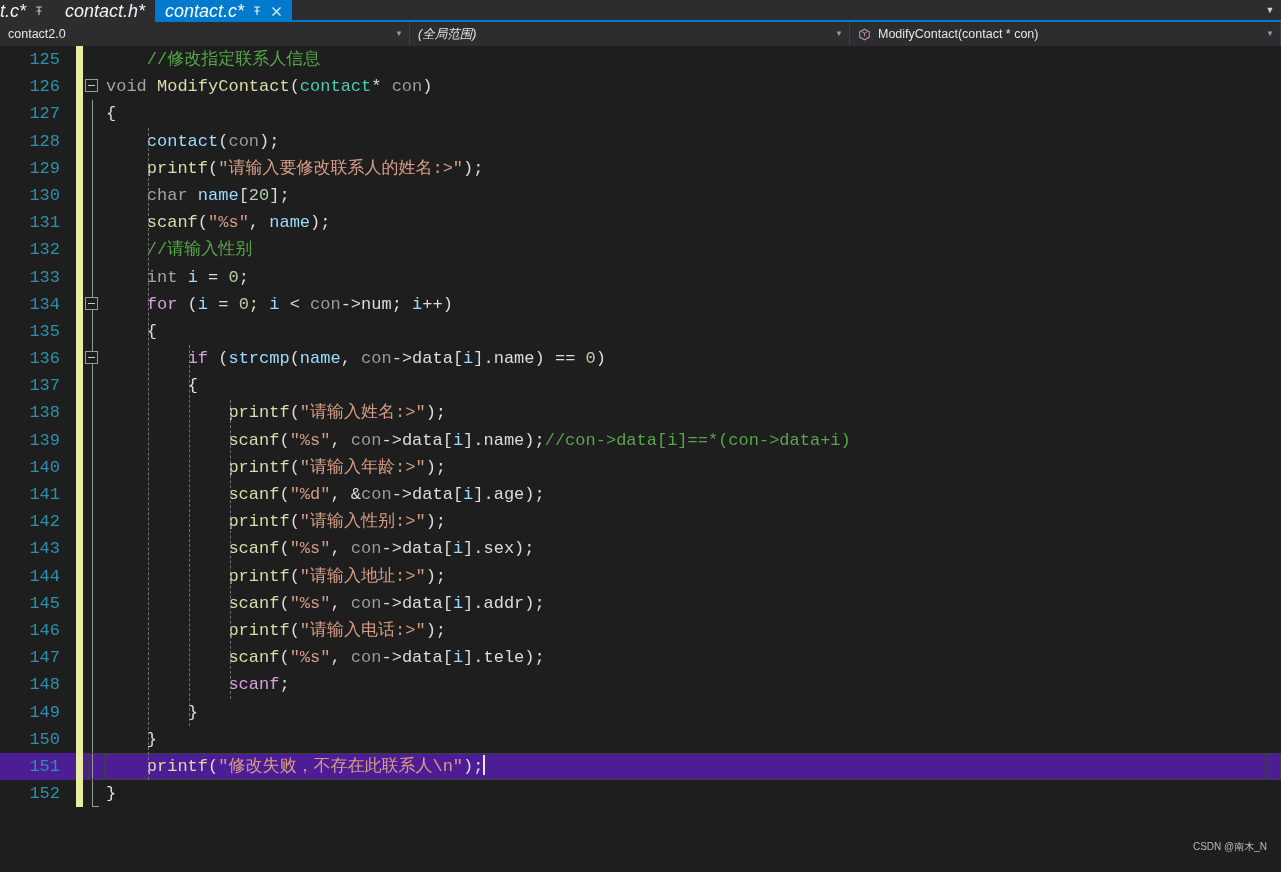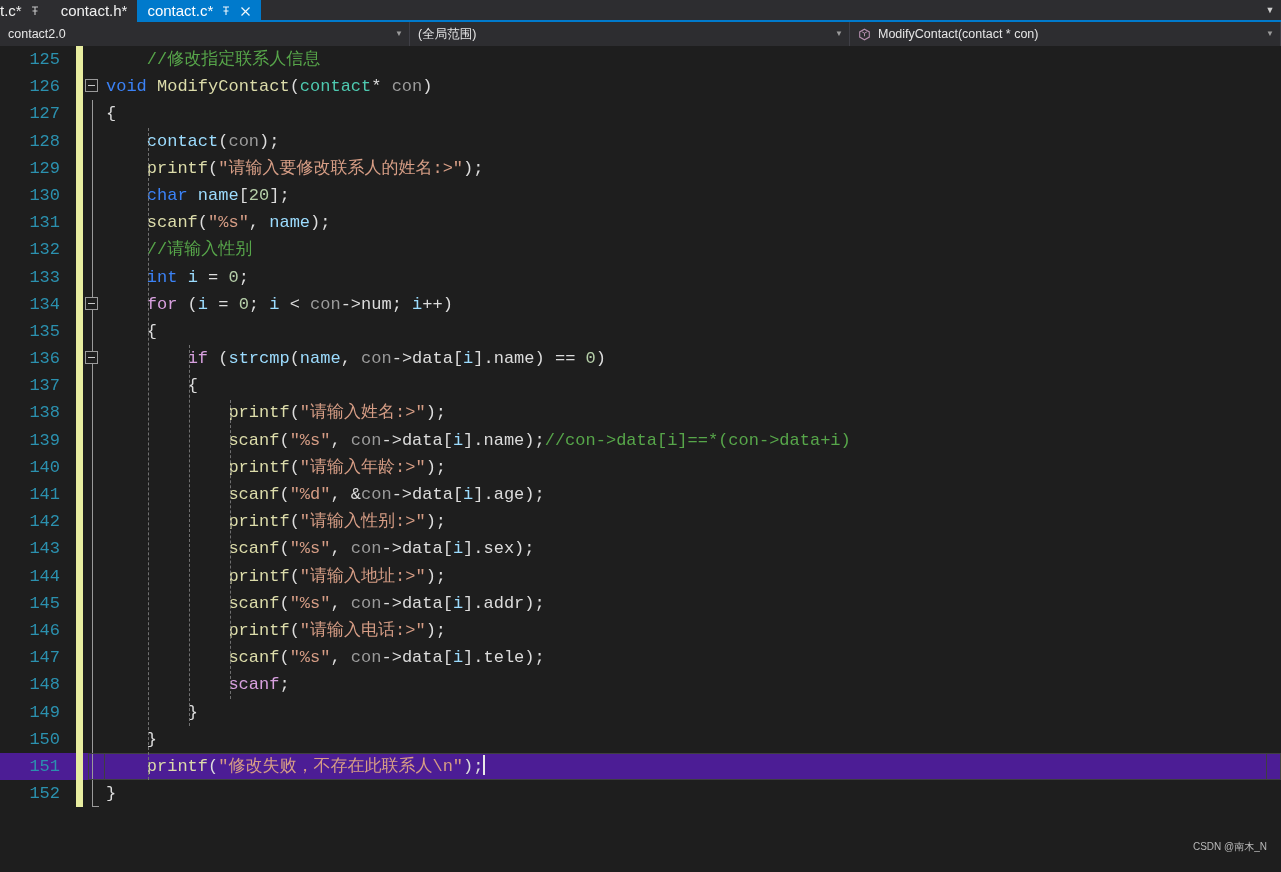--- a/index.html
+++ b/index.html
@@ -19,21 +19,21 @@
     box-sizing:border-box;
   }
   .tab{
     display:flex;align-items:center;gap:7px;
     padding:0 10px;font-size:13px;color:#f1f1f1;
     white-space:nowrap;cursor:default;height:22px;box-sizing:border-box;
   }
   .tab.partial{padding-left:0;}
   .tab.inactive{background:#2d2d30;color:#f1f1f1;}
   .tab.active{background:#007acc;color:#ffffff;}
-  .tab-label{font-size:15px;line-height:22px;}
+  .tab-label{font-size:18px;line-height:22px;font-style:italic;}
   .tab-ico{display:inline-flex;align-items:center;justify-content:center;width:12px;height:12px;opacity:.95;}
   .tab-ico svg{display:block;}
   .tabstrip-spacer{flex:1;}
   .tabstrip-chev{
     width:22px;display:flex;align-items:center;justify-content:center;
     color:#d0d0d0;font-size:9px;
   }
 
   
   .navbar{
@@ -44,21 +44,21 @@
     position:relative;display:flex;align-items:center;
     background:#2d2d30;border-right:1px solid #3f3f46;
     box-sizing:border-box;height:24px;padding:0 6px 0 8px;
     color:#e6e6e6;font-size:12.5px;white-space:nowrap;overflow:hidden;
   }
   .navsel .nav-text{flex:1;overflow:hidden;text-overflow:clip;}
   .navsel .nav-arrow{
     margin-left:8px;color:#9a9a9a;font-size:8px;line-height:1;
   }
   .navsel.scope-proj{width:410px;}
-  .navsel.scope-global{width:440px;}
+  .navsel.scope-global{width:440px;font-style:italic;}
   .navsel.scope-func{flex:1;}
   .navsel .func-ico{margin-right:7px;display:inline-flex;align-items:center;}
 
   
   .editor{
     position:relative;background:#1e1e1e;
     height:822px;overflow:hidden;
   }
   .code-rows{position:relative;}
   .row{
@@ -114,21 +114,21 @@
     position:absolute;top:0;bottom:0;width:0;
     border-left:1px dashed #707070;
   }
   
   .caret{
     display:inline-block;width:1.5px;height:20px;background:#e8e8e8;
     vertical-align:-4px;margin-left:0px;
   }
 
   
-  .k-blue{color:#3b82f6;font-family:Liberation Mono, monospace;}      
+  .k-blue{color:#a3a3a3;font-family:Liberation Mono, monospace;}      
   .k-pink{color:#d8a0df;}      
   .k-type{color:#4ec9b0;}      
   .k-fn{color:#dcdcaa;}        
   .k-var{color:#9cdcfe;}       
   .k-str{color:#d69d85;}       
   .k-num{color:#b5cea8;}       
   .k-cmt{color:#57a64a;}       
   .k-pun{color:#dcdcdc;}       
   .k-dim{color:#9b9b9b;}       
   .k-mem{color:#dcdcdc;}       

